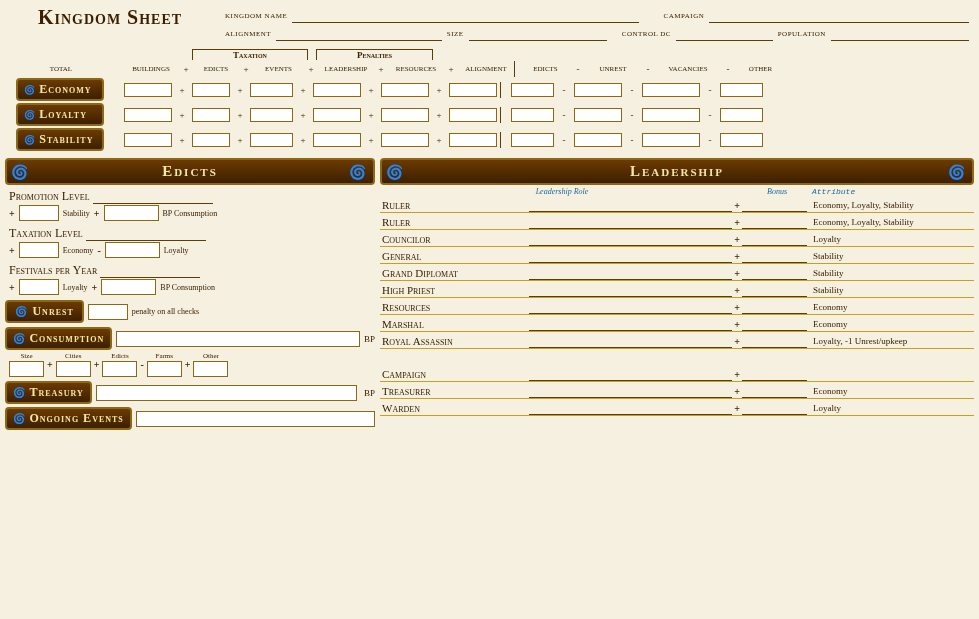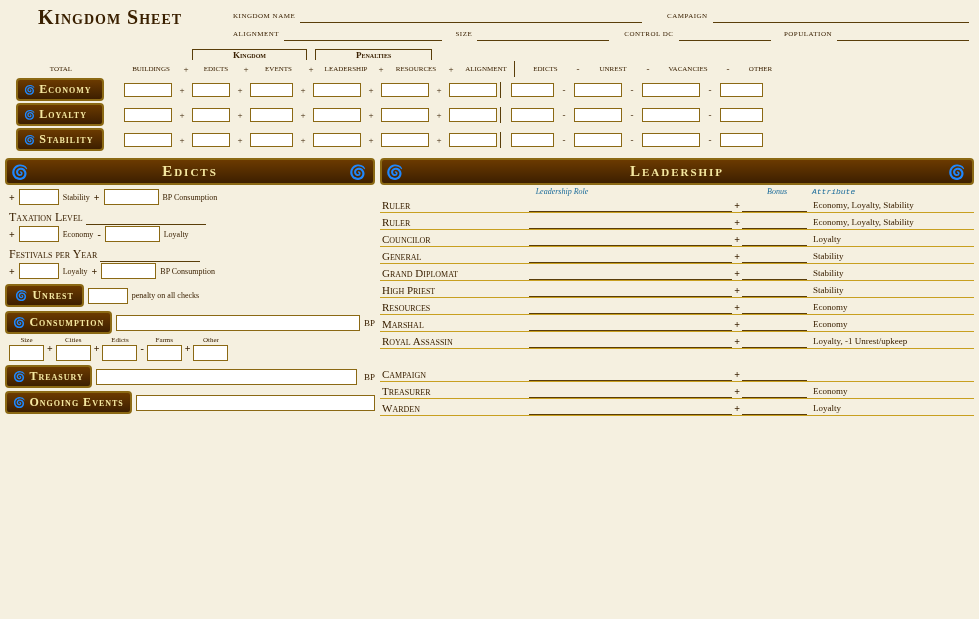--- a/index.html
+++ b/index.html
@@ -71,21 +71,20 @@
       align-items: center;
       margin-bottom: 4px;
       gap: 5px;
     }
     .field-label-sm {
       font-size: 7px;
       color: #3a2000;
       text-transform: uppercase;
       letter-spacing: 0.5px;
       white-space: nowrap;
-      margin-left: 8px;
     }
     .field-line {
       border-bottom: 1px solid #5a3e0a;
       flex: 1;
       min-width: 80px;
       height: 14px;
     }
     
     .stats-section {
       padding: 2px 8px;
@@ -356,21 +355,21 @@
 
   <div class="stats-section">
 
     <div style="display:flex; padding: 0 8px; margin-bottom:1px; align-items:flex-end;">
       <div style="width:90px;"></div>
       <div style="width:18px;"></div>
       <div style="width:50px;"></div>
       <div style="width:18px;"></div>
 
       <div style="display:flex; flex-direction:column; align-items:center;">
-        <div style="font-size:9px; font-weight:bold; font-variant:small-caps; color:#3a2000; border-top:1px solid #5a3e0a; border-left:1px solid #5a3e0a; border-right:1px solid #5a3e0a; padding:0 40px; text-align:center;">Kingdom</div>
+        <div style="font-size:9px; font-weight:bold; font-variant:small-caps; color:#3a2000; border-top:1px solid #5a3e0a; border-left:1px solid #5a3e0a; border-right:1px solid #5a3e0a; padding:0 40px; text-align:center;">Taxation</div>
       </div>
       <div style="width:4px;"></div>
 
       <div style="display:flex; flex-direction:column; align-items:center; margin-left:4px;">
         <div style="font-size:9px; font-weight:bold; font-variant:small-caps; color:#3a2000; border-top:1px solid #5a3e0a; border-left:1px solid #5a3e0a; border-right:1px solid #5a3e0a; padding:0 40px; text-align:center;">Penalties</div>
       </div>
     </div>
 
     <div style="display:flex; padding:0 8px; align-items:center; margin-bottom:1px; gap:1px;">
       <div style="width:90px; font-size:7px; color:#3a2000; text-align:center; text-transform:uppercase;">Total</div>
@@ -481,20 +480,24 @@
   <div class="main-content">
 
     <div class="left-panel">
       <div class="section-header-dark">
         <span class="section-scroll-left">🌀</span>
         <span>Edicts</span>
         <span class="section-scroll-right">🌀</span>
       </div>
 
       <div class="edict-row">
+        <div class="edict-title">
+          <span>Promotion Level</span>
+          <span style="border-bottom:1px solid #5a3e0a; display:inline-block; width:120px; height:14px; vertical-align:bottom;"></span>
+        </div>
         <div class="edict-sub-row">
           <span class="plus-sign">+</span>
           <input class="input-sm" type="text" style="">
           <span class="sub-label">Stability</span>
           <span class="plus-sign">+</span>
           <input class="input-md" type="text" style="">
           <span class="sub-label">BP Consumption</span>
         </div>
       </div>
 

